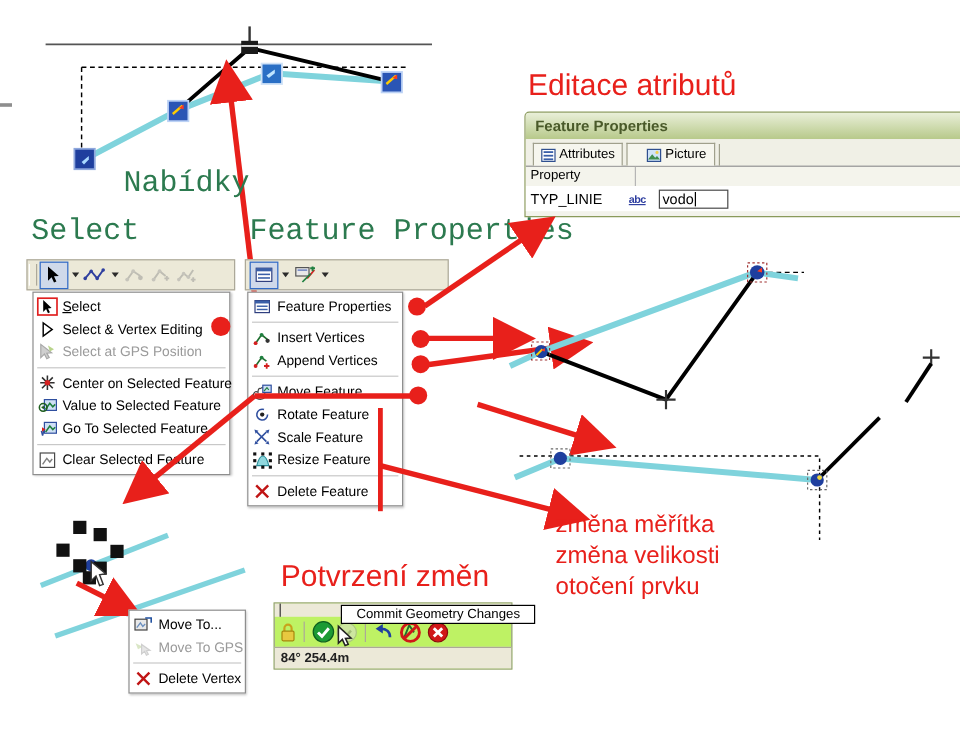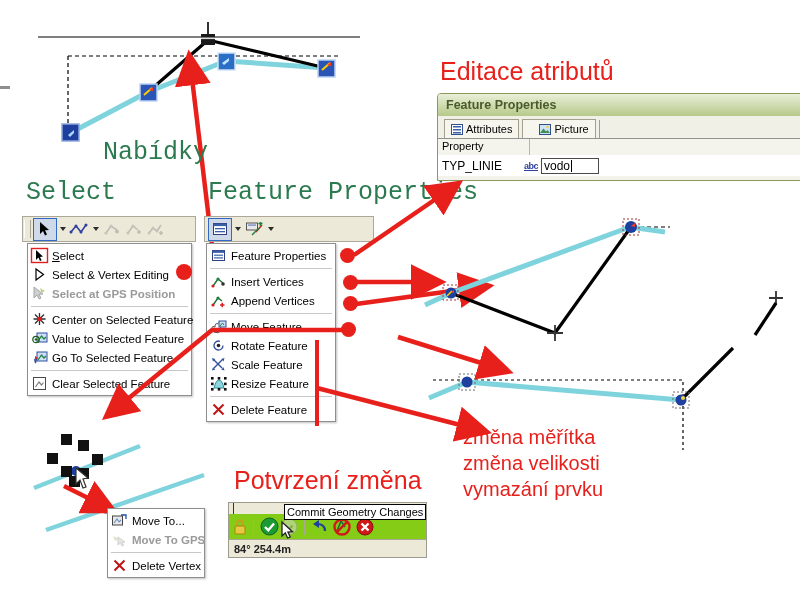--- a/index.html
+++ b/index.html
@@ -31,21 +31,21 @@
     padding:2px 0;
   }
   .menu .mi{
     display:flex;align-items:center;height:19px;padding:0 14px 0 2px;
     white-space:nowrap;
   }
   .menu .mi .ic{
     width:19px;height:17px;flex:0 0 19px;margin-right:3px;
     display:flex;align-items:center;justify-content:center;
   }
-  .menu .mi.dim{color:#9a9a9a;font-weight:bold;}
+  .menu .mi.dim{color:#9a9a9a;}
   .menu .sep{height:1px;background:#c8c8c8;margin:3px 3px 3px 3px;}
   .menu u{text-decoration:underline;}
 
   
   .toolbar{
     background:#ece9d8;border:1px solid #aca899;
     display:flex;align-items:center;height:24px;
   }
   .tb-grip{width:5px;height:18px;border-left:1px solid #fff;border-right:1px solid #aca899;margin:0 2px 0 1px;}
   .tb-btn{width:22px;height:21px;display:flex;align-items:center;justify-content:center;}
@@ -65,39 +65,39 @@
   }
   .fp-tabs{display:flex;align-items:flex-end;height:22px;background:#f0f0e6;padding-left:6px;}
   .fp-tab{
     display:flex;align-items:center;gap:3px;height:18px;padding:0 6px;
     border:1px solid #a0a08c;border-bottom:none;background:#f6f6ee;font-size:11px;
   }
   .fp-grid-head{display:flex;height:16px;border-top:1px solid #919191;font-size:11px;background:#f4f4ec;}
   .fp-grid-head div{border-right:1px solid #b5b5b5;padding:1px 4px;box-sizing:border-box;}
   .fp-row{display:flex;height:21px;align-items:center;font-size:12px;background:#fff;}
   .fp-cell-prop{width:86px;padding-left:4px;box-sizing:border-box;}
-  .fp-cell-val{display:flex;align-items:center;gap:3px;}
+  .fp-cell-val{display:flex;align-items:center;gap:11px;}
   .fp-input{
     border:1px solid #4a4a4a;background:#fff;height:16px;width:58px;
     font-size:12px;padding:0 2px;display:flex;align-items:center;box-sizing:border-box;
   }
   .caret{display:inline-block;width:1px;height:12px;background:#000;margin-left:1px;}
   .abc{font-size:9px;font-weight:bold;color:#2f3fa0;text-decoration:underline;letter-spacing:-.5px;}
 
   
-  .commit-wrap{border:1px solid #9b9b8e;background:#84cc16;}
+  .commit-wrap{border:1px solid #9b9b8e;background:#bef264;}
   .commit-bar{display:flex;align-items:center;height:25px;padding-left:4px;gap:3px;}
   .commit-sep{width:1px;height:17px;background:#aca899;margin:0 3px;}
   .status-bar{
     border-top:1px solid #aca899;height:17px;display:flex;align-items:center;
     padding-left:5px;font-size:11px;font-weight:bold;color:#222;background:#ece9d8;
   }
   .tooltip{
     position:absolute;background:#fff;border:1px solid #000;
-    font-size:11px;padding:1px 2px;white-space:nowrap;
+    font-size:11px;padding:1px 12px;white-space:nowrap;
   }
 
   svg{display:block;overflow:visible;}
 </style>
 </head>
 <body>
 
 <div class="abs" style="left:30px;top:4px;width:340px;height:140px;">
   <svg width="340" height="140" viewBox="0 0 340 140">
 
@@ -146,21 +146,21 @@
 </div>
 
 <div class="abs head-green" style="left:103px;top:138px;">Nabídky</div>
 
 <div class="abs head-green" style="left:26px;top:178px;">Select</div>
 
 <div class="abs head-green" style="left:208px;top:178px;">Feature Properties</div>
 
 <div class="abs head-red" style="left:440px;top:57px;">Editace atributů</div>
 
-<div class="abs head-red" style="left:234px;top:466px;">Potvrzení změna</div>
+<div class="abs head-red" style="left:234px;top:466px;">Potvrzení změn</div>
 
 <div class="abs fp-dialog" style="left:437px;top:93px;width:365px;height:86px;">
   <div class="fp-title">
     <span>Feature Properties</span>
   </div>
   <div class="fp-tabs">
     <div class="fp-tab">
       <span class="ic">
         <svg width="12" height="11" viewBox="0 0 12 11">
           <rect x="0.5" y="0.5" width="11" height="10" fill="#fff" stroke="#2f4f8f"></rect>
@@ -566,21 +566,21 @@
       <rect x="258" y="40" width="16" height="16" fill="none" stroke="#6a6a6a" stroke-width="1" stroke-dasharray="2 2"></rect>
       <circle cx="266" cy="48" r="5.5" fill="#1f3f9e"></circle>
       <circle cx="268" cy="46" r="2" fill="#f0d83c"></circle>
     </g>
   </svg>
 </div>
 
 <div class="abs" style="left:463px;top:424px;">
   <div class="note-red">změna měřítka</div>
   <div class="note-red">změna velikosti</div>
-  <div class="note-red">vymazání prvku</div>
+  <div class="note-red">otočení prvku</div>
 </div>
 
 <div class="abs" style="left:32px;top:418px;width:180px;height:120px;">
   <svg width="180" height="120" viewBox="0 0 180 120">
 
     <path d="M2 70 L108 28" stroke="#7fd3dc" stroke-width="4.5" fill="none"></path>
     <circle cx="44" cy="53" r="5" fill="#1f3f9e"></circle>
     <g fill="#111">
       <rect x="29" y="16" width="11" height="11"></rect>
       <rect x="46" y="22" width="11" height="11"></rect>

